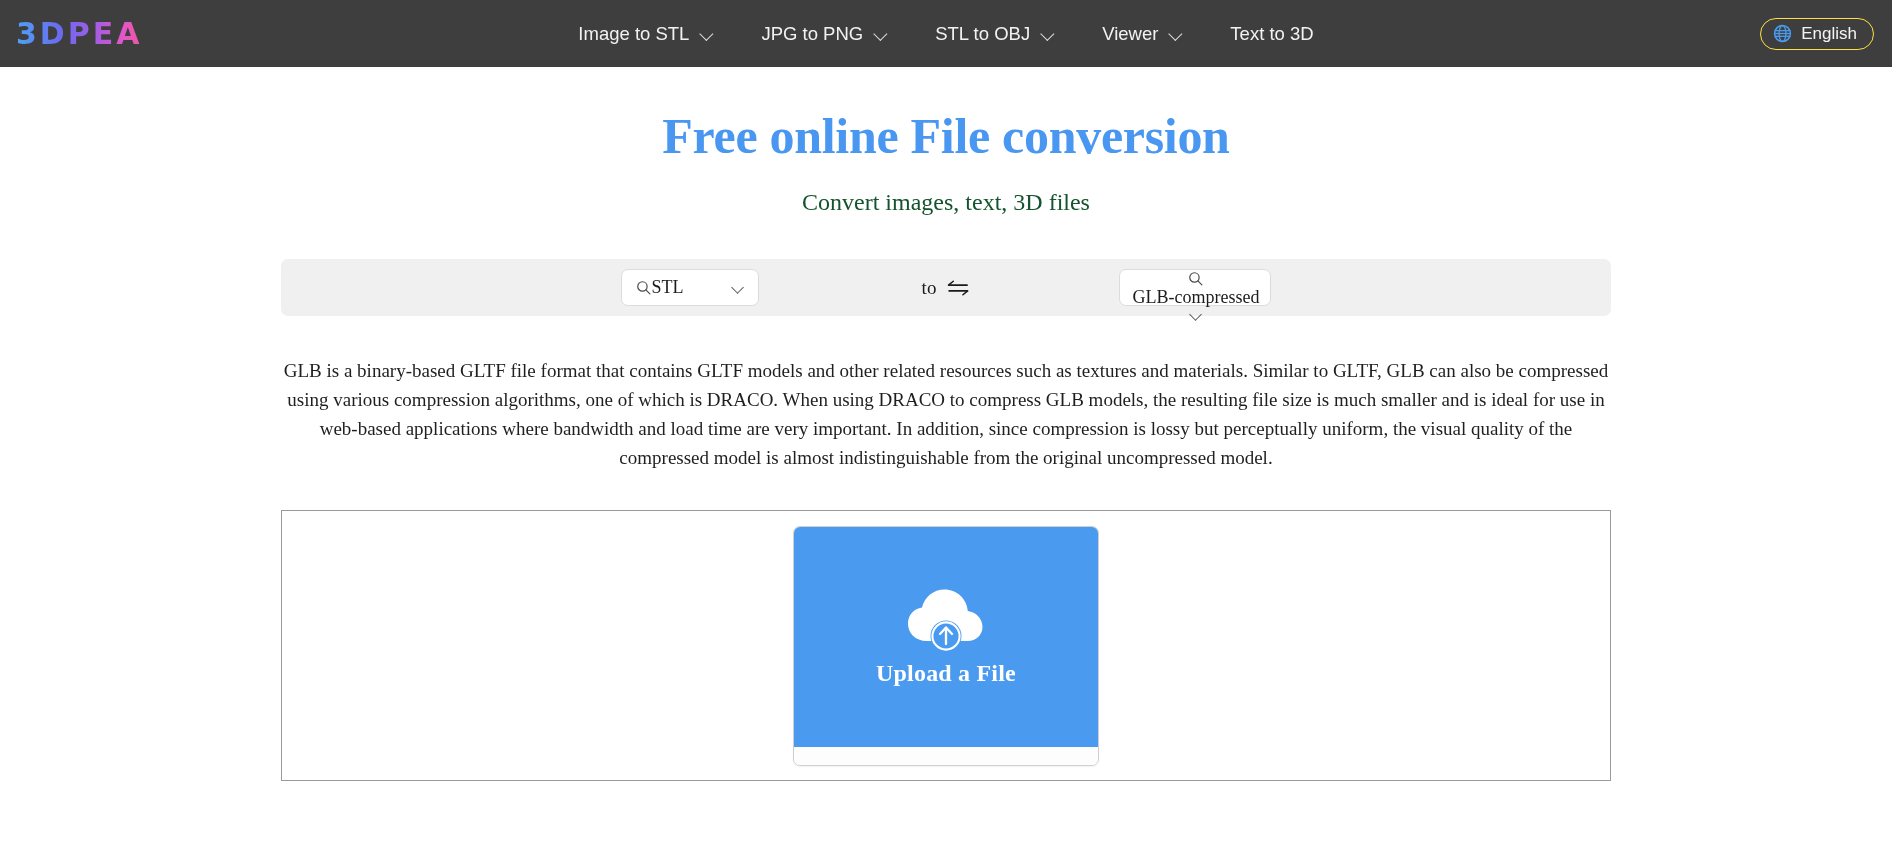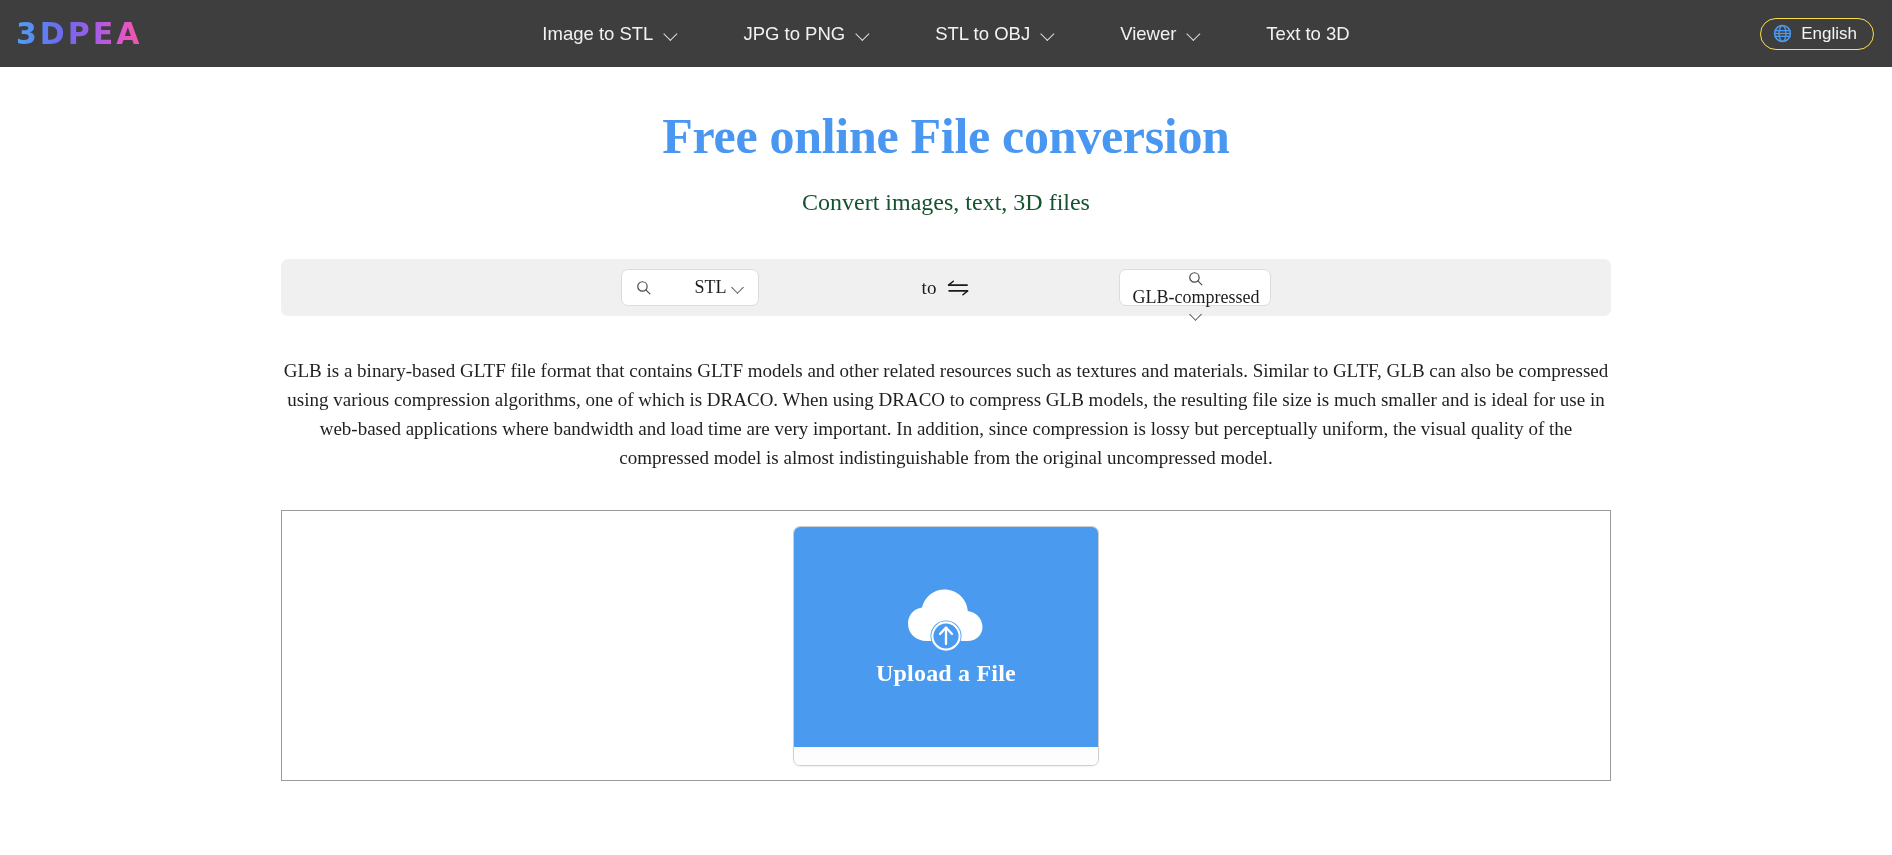--- a/index.html
+++ b/index.html
@@ -36,21 +36,21 @@
     user-select: none;
     line-height: 1;
   }
 
   .nav-links {
     position: absolute;
     left: 50%;
     transform: translateX(-50%);
     display: flex;
     align-items: center;
-    gap: 66px;
+    gap: 48px;
   }
 
   .nav-item {
     display: flex;
     align-items: center;
     gap: 11px;
     color: #f2f2f2;
     font-size: 18.5px;
     cursor: pointer;
     white-space: nowrap;
@@ -138,21 +138,21 @@
 
   .select-from {
     width: 138px;
     padding: 0 13px;
     justify-content: flex-start;
     gap: 0;
     margin-right: 180px;
   }
   .select-from .sel-label {
     flex: 1;
-    text-align: right;
+    text-align: left;
     font-size: 18px;
     color: #1c1c1c;
     padding-right: 4px;
   }
 
   .select-to {
     padding: 0 10px 0 11px;
     margin-left: 180px;
     flex-direction: column;
   }

